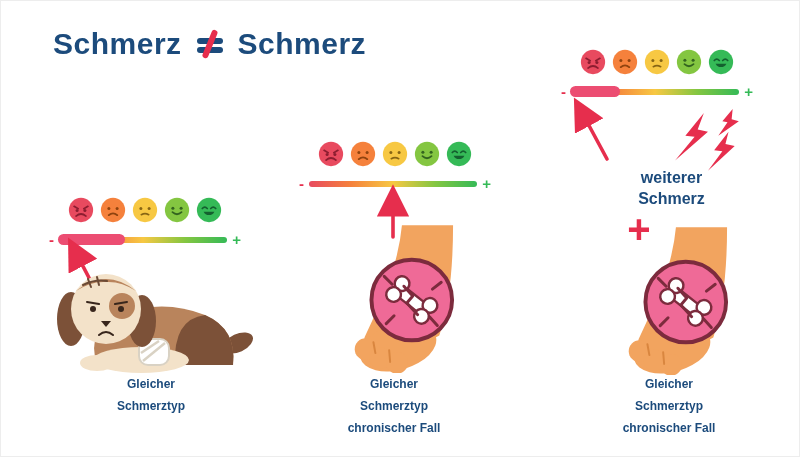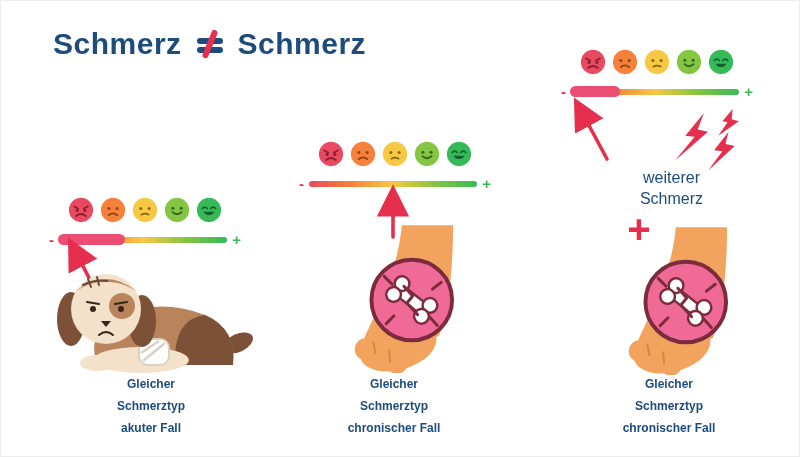--- a/index.html
+++ b/index.html
@@ -25,21 +25,21 @@
   .face{width:26px;height:26px;display:block;}
   .bar-row{display:flex;align-items:center;gap:5px;}
   .minus{color:var(--red);font-weight:bold;font-size:15px;line-height:1;}
   .plus-lab{color:var(--face5);font-weight:bold;font-size:15px;line-height:1;}
   .bar{position:relative;flex:1;height:6px;border-radius:4px;
        background:linear-gradient(90deg,var(--face1),var(--face2),var(--face3),var(--face4),var(--face5));}
   .bar .fill{position:absolute;left:-1px;top:-2.5px;height:11px;border-radius:6px;background:var(--bar-fill);}
   .fill.w40{width:40%;} .fill.w30{width:30%;}
 
   .caption{color:var(--navy);font-weight:700;font-size:12px;line-height:22px;text-align:center;width:210px;}
-  .extra-label{color:var(--navy);font-weight:400;font-size:16px;line-height:21px;text-align:center;width:145px;}
+  .extra-label{color:var(--navy);font-weight:700;font-size:16px;line-height:21px;text-align:center;width:145px;}
   .plus-big{color:var(--red);font-weight:bold;font-size:40px;line-height:1;text-align:center;width:44px;}
 
   .arrow{overflow:visible;}
   .arrow line{stroke:var(--red);stroke-width:3.6;stroke-linecap:round;}
 </style>
 </head>
 <body>
 
 <svg width="0" height="0" style="position:absolute" aria-hidden="true">
   <defs>
@@ -153,21 +153,20 @@
     <path d="M42 45 L54 47" stroke="#38261c" stroke-width="2" stroke-linecap="round"></path>
     <path d="M82 45 L70 47" stroke="#38261c" stroke-width="2" stroke-linecap="round"></path>
     <path d="M56 64 L66 64 L61 70 Z" fill="#38261c"></path>
     <path d="M54 78 Q61 72 68 78" stroke="#38261c" stroke-width="2" fill="none" stroke-linecap="round"></path>
     <ellipse cx="52" cy="106" rx="17" ry="8" fill="var(--dog-cream,#f3e2c9)"></ellipse>
   </svg>
 
   <div class="abs caption" style="left:45px;top:372px;">
     <div>Gleicher</div>
     <div>Schmerztyp</div>
-    <div>akuter Fall</div>
   </div>
 
   <div class="abs scale" style="left:298px;top:140px;">
     <div class="faces">
       <svg class="face">
           <use href="#face1"></use>
         </svg>
       <svg class="face">
           <use href="#face2"></use>
         </svg>

